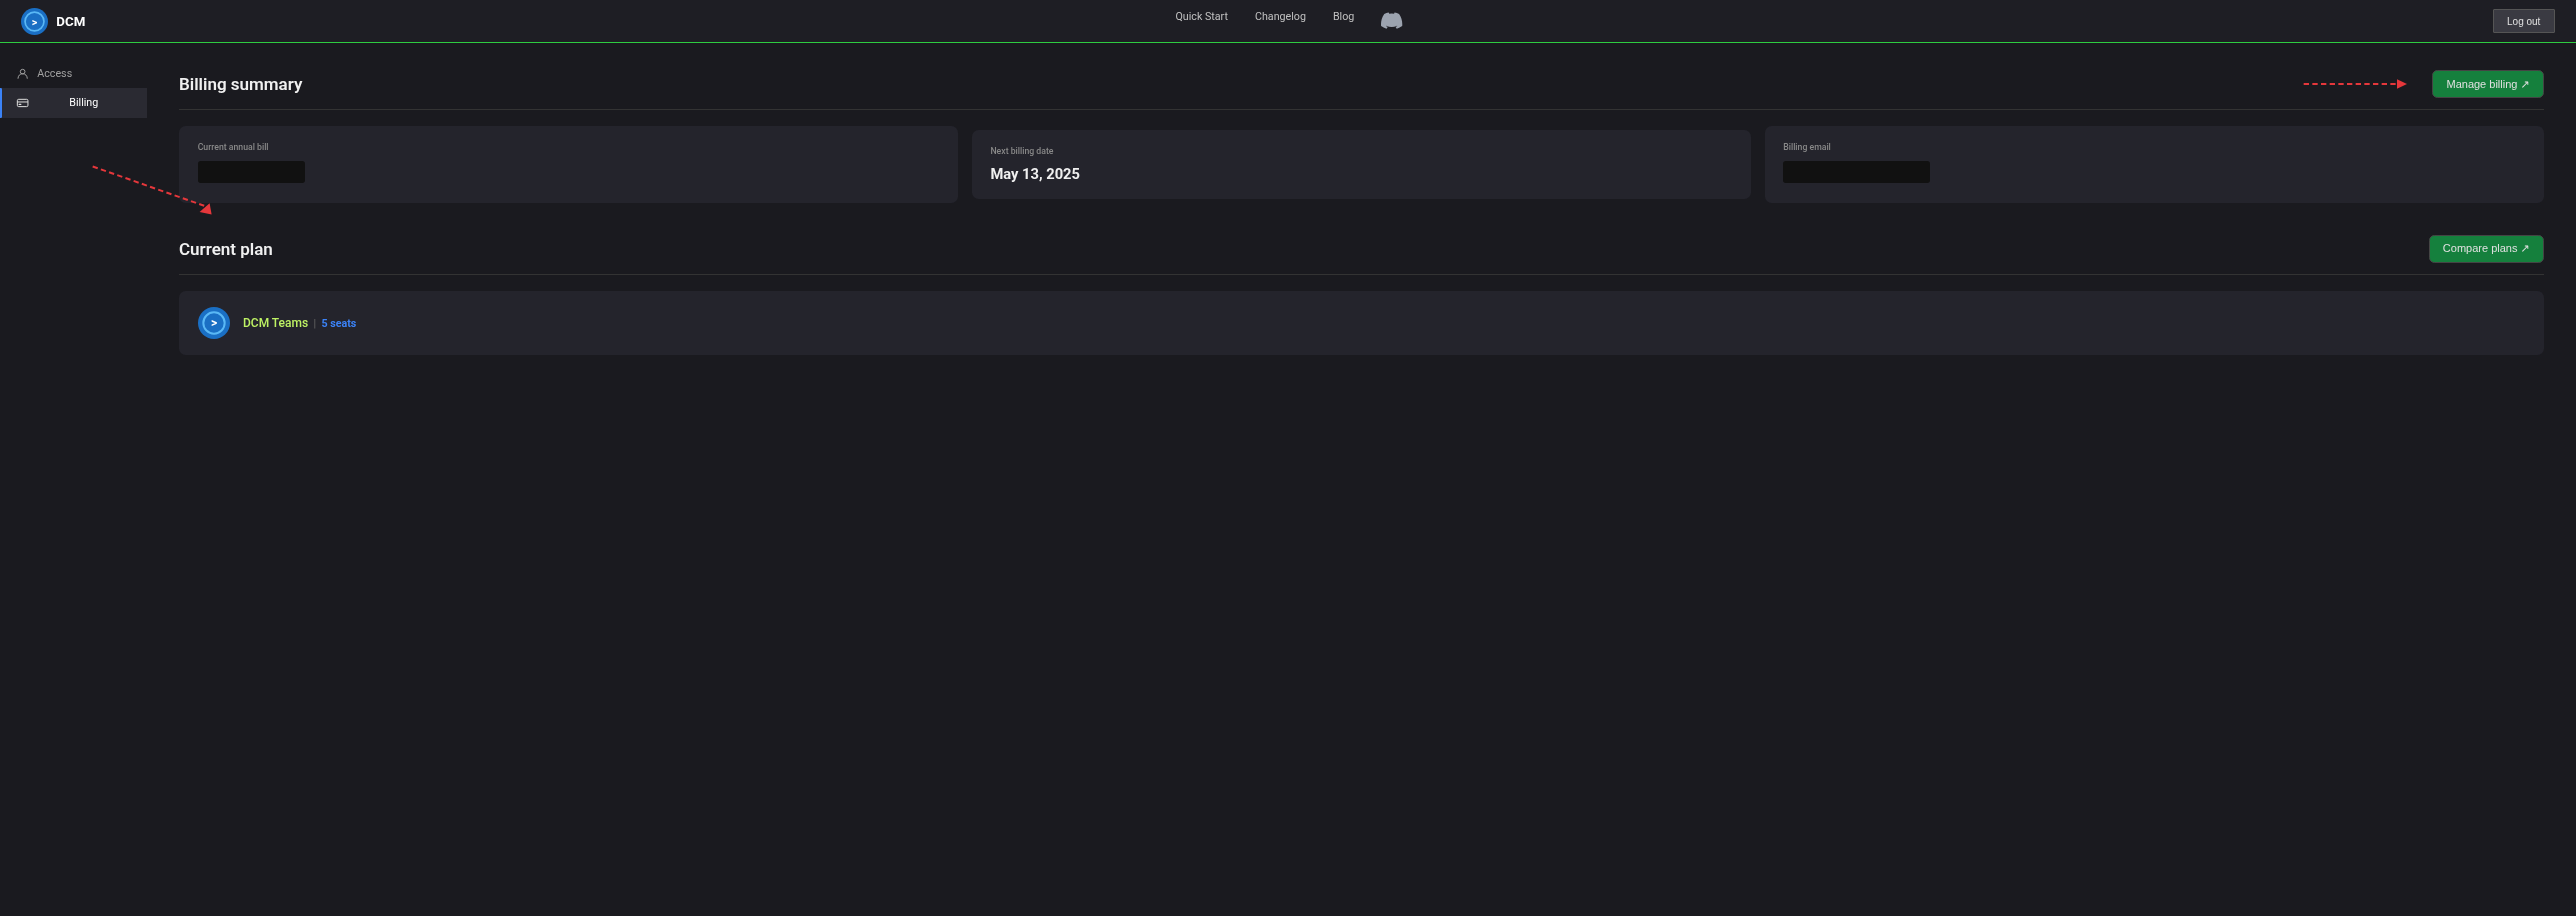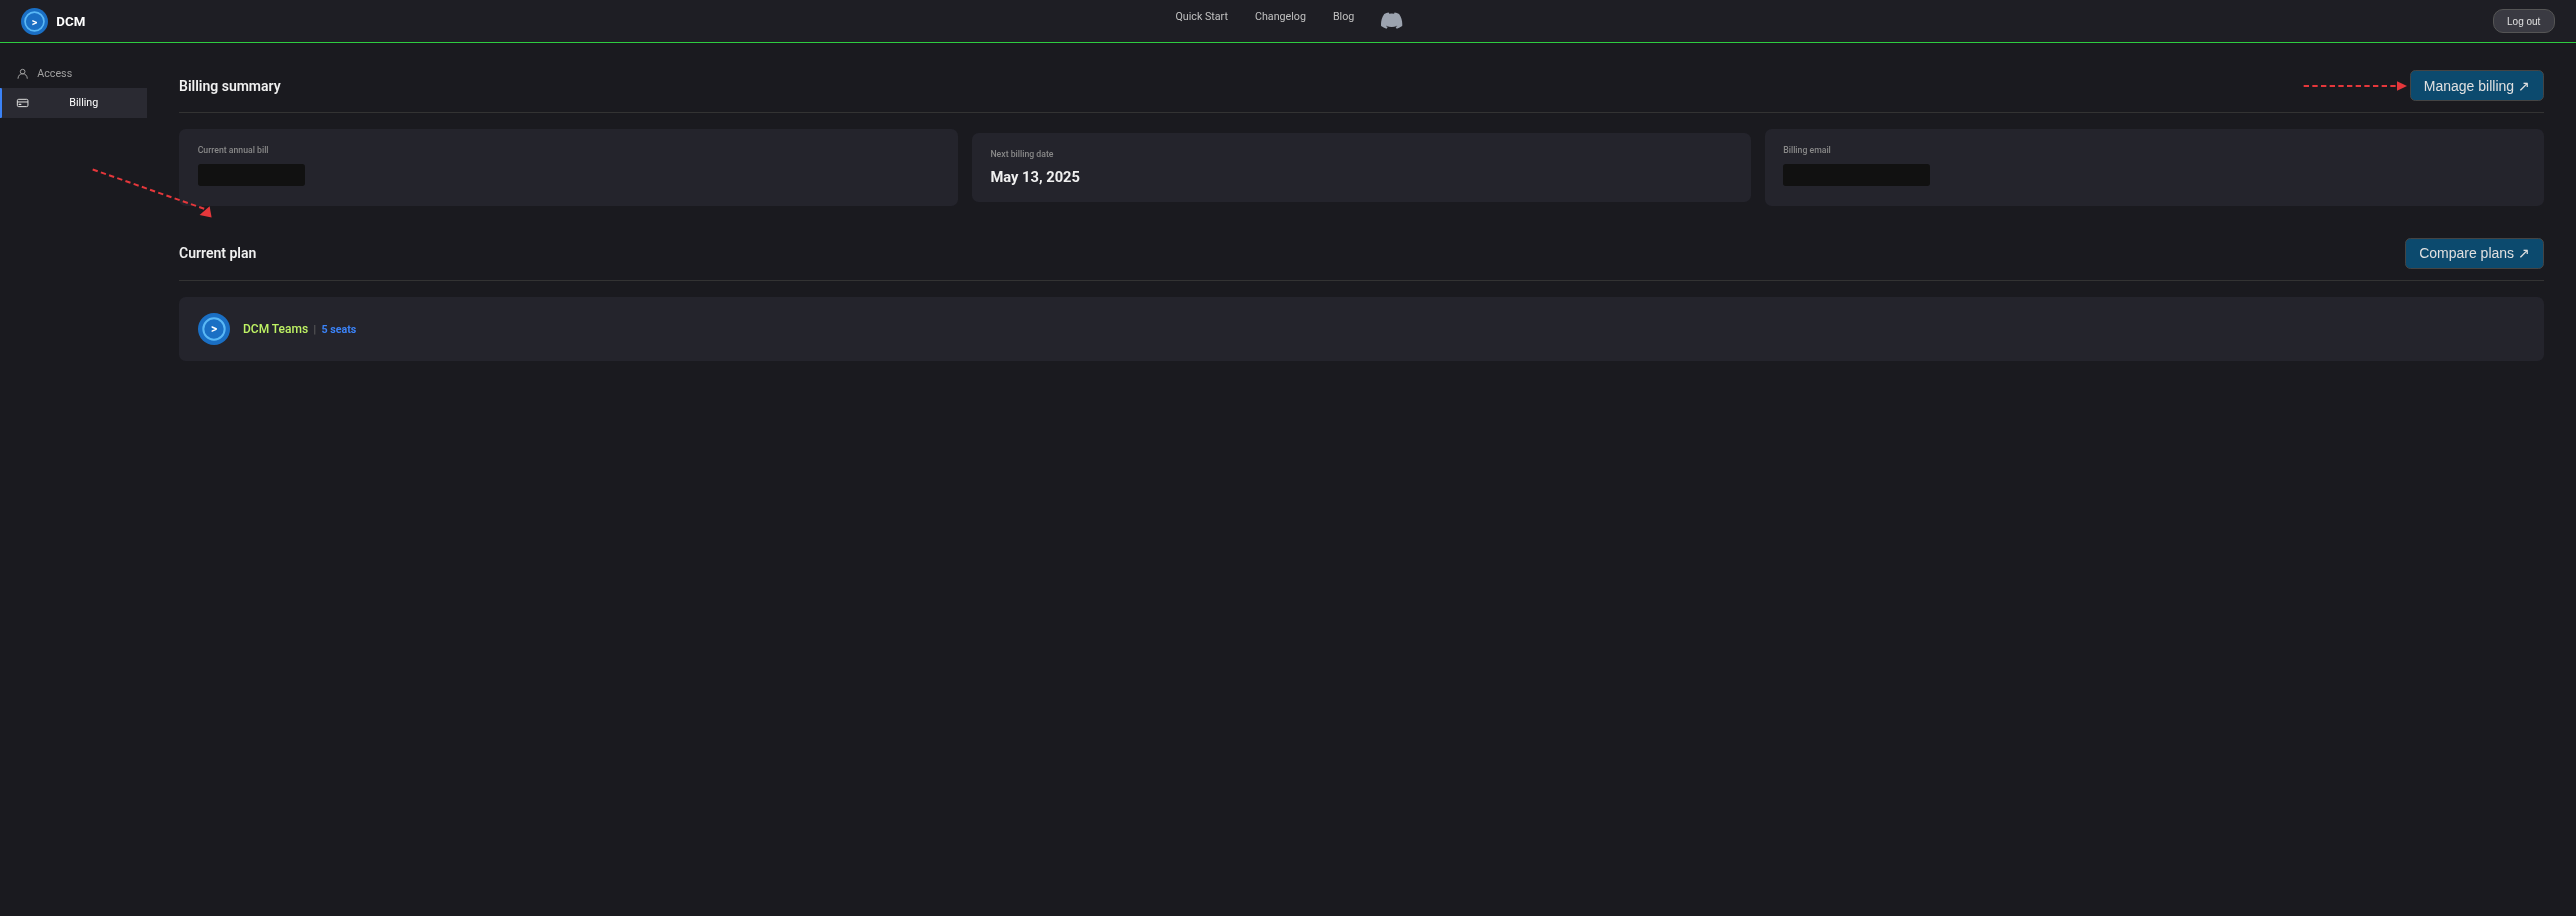--- a/index.html
+++ b/index.html
@@ -61,21 +61,21 @@
 
     .navbar-right {
       display: flex;
       align-items: center;
     }
 
     .logout-btn {
       background-color: #3a3a42;
       color: #e0e0e0;
       border: 0.7px solid #555;
-      border-radius: 10px;
+      border-radius: 1px;
       padding: 5.3px 13.3px;
       font-size: 10px;
       cursor: pointer;
     }
 
     
     .app-body {
       display: flex;
       min-height: calc(100vh - 43px);
     }
@@ -135,21 +135,21 @@
     }
 
     .section-header {
       display: flex;
       align-items: center;
       justify-content: space-between;
       margin-bottom: 10.7px;
     }
 
     .section-title {
-      font-size: 14px;
+      font-size: 17px;
       font-weight: 600;
       color: #f0f0f0;
     }
 
     .section-divider {
       border: none;
       border-top: 0.7px solid #333;
       margin-bottom: 16px;
     }
 
@@ -192,26 +192,26 @@
     .card-value-redacted-email {
       display: inline-block;
       background-color: #111;
       border-radius: 2.7px;
       width: 147px;
       height: 21.3px;
     }
 
     
     .action-btn {
-      background-color: #0c4a6e;
+      background-color: #15803d;
       color: #e0e0e0;
       border: 0.7px solid #444;
       border-radius: 5.3px;
       padding: 6.7px 13.3px;
-      font-size: 14px;
+      font-size: 11px;
       cursor: pointer;
       white-space: nowrap;
     }
 
     
     .plan-card {
       background-color: #24242c;
       border-radius: 6.7px;
       padding: 16px 18.7px;
       display: flex;

